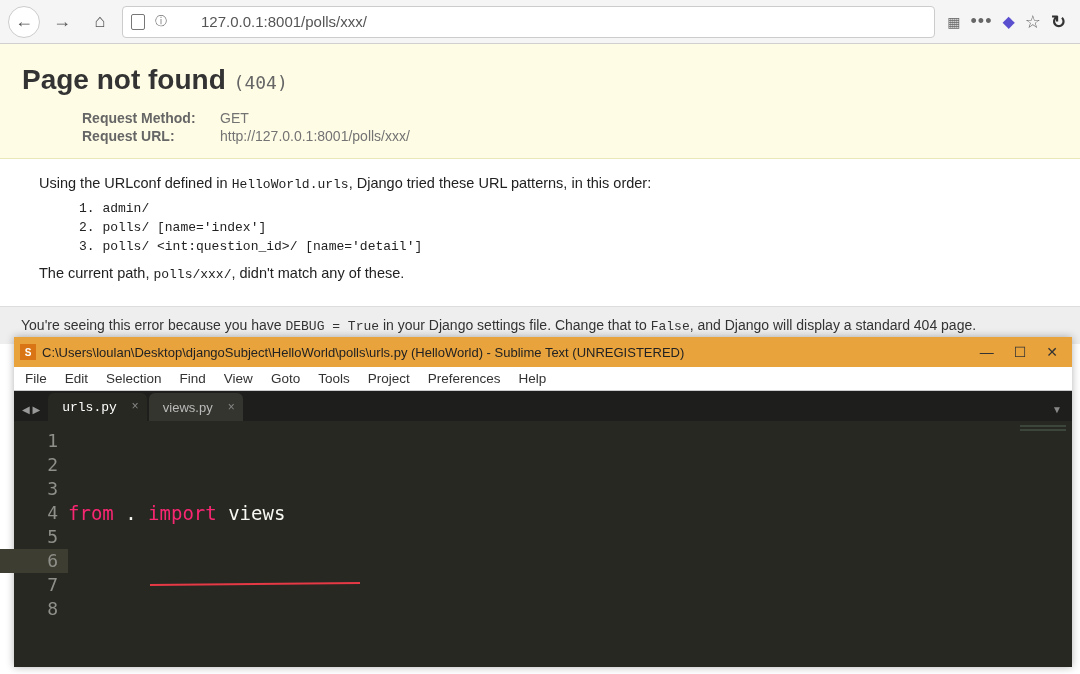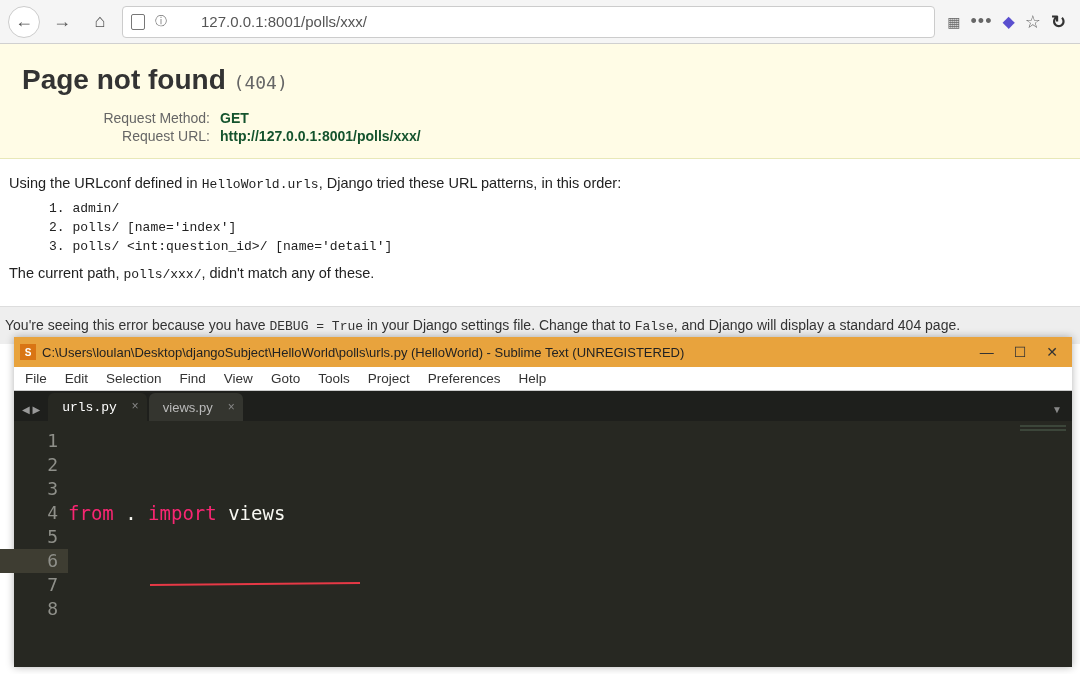--- a/index.html
+++ b/index.html
@@ -13,27 +13,27 @@
 .url-icon { width: 16px; height: 16px; display: flex; align-items: center; justify-content: center; font-size: 12px; color: #777; }
 .url-text { font-size: 15px; color: #555; margin-left: 24px; }
 .toolbar-right { display: flex; align-items: center; gap: 10px; padding: 0 6px; }
 
 
 .django-header { background: #fffce6; padding: 20px 22px 12px 22px; border-bottom: 1px solid #e8e8b8; }
 .django-title { font-size: 28px; font-weight: bold; color: #333; margin-bottom: 14px; }
 .django-title .code { font-size: 18px; font-weight: normal; color: #666; }
 .meta-table { margin-left: 60px; }
 .meta-row { display: flex; font-size: 14px; margin-bottom: 2px; }
-.meta-label { width: 138px; text-align: right; font-weight: normal; color: #666; padding-right: 10px; }
-.meta-value { color: #14532d; font-weight: bold; }
-.django-body { padding: 16px 9px; font-size: 14.5px; color: #222; }
+.meta-label { width: 138px; font-weight: bold; color: #666; padding-right: 10px; }
+.meta-value { color: #737373; }
+.django-body { padding: 16px 39px; font-size: 14.5px; color: #222; }
 .django-body p { margin-bottom: 8px; }
 .django-body .mono { font-family: "Courier New", monospace; font-size: 13px; }
 .url-list { margin: 6px 0 8px 40px; font-family: "Courier New", monospace; font-size: 13px; line-height: 1.45; }
-.django-footer { background: #eee; border-top: 1px solid #ddd; padding: 10px 5px; font-size: 14px; color: #333; }
+.django-footer { background: #eee; border-top: 1px solid #ddd; padding: 10px 21px; font-size: 14px; color: #333; }
 .django-footer .mono { font-family: "Courier New", monospace; font-size: 13px; }
 
 
 .sublime { position: absolute; left: 14px; top: 337px; width: 1058px; height: 330px; background: #272822; box-shadow: 0 0 8px rgba(0,0,0,.3); }
 .sublime-title { height: 30px; background: #e8a33d; display: flex; align-items: center; padding: 0 6px; }
 .sublime-title-icon { width: 16px; height: 16px; background: #d97514; margin-right: 6px; display: flex; align-items: center; justify-content: center; font-size: 10px; color: #fff; font-weight: bold; }
 .sublime-title-text { font-size: 13px; color: #222; flex: 1; }
 .sublime-controls { display: flex; gap: 20px; padding-right: 8px; }
 .sublime-controls span { font-size: 14px; color: #333; cursor: pointer; }
 

